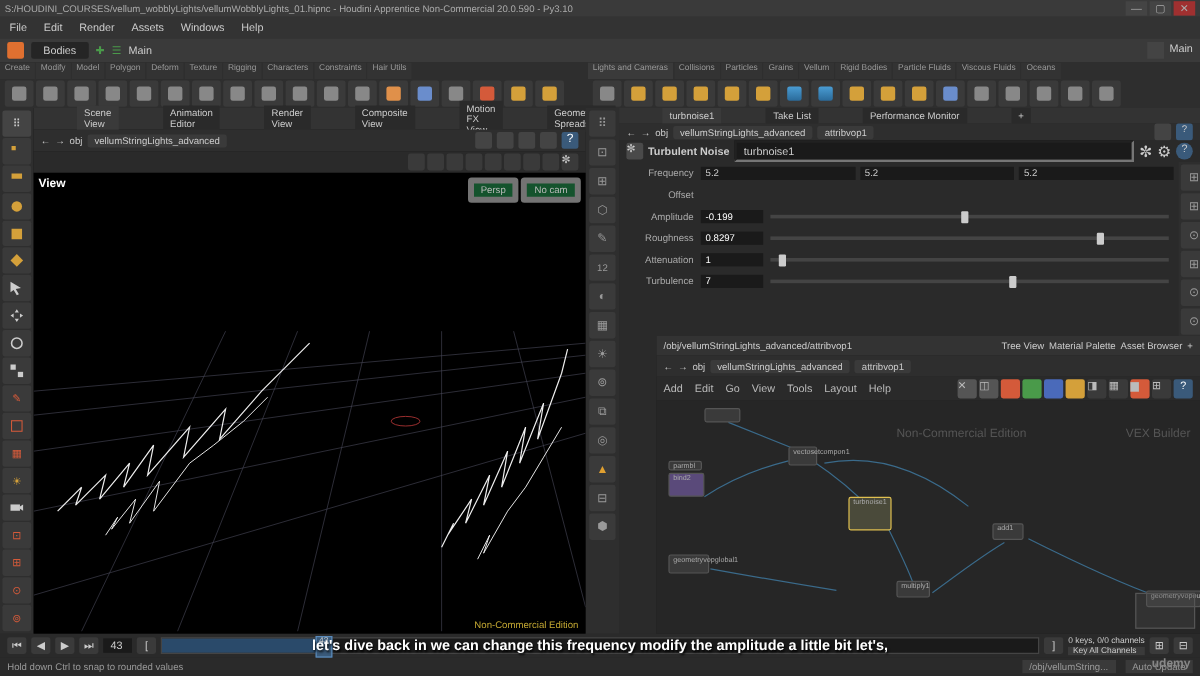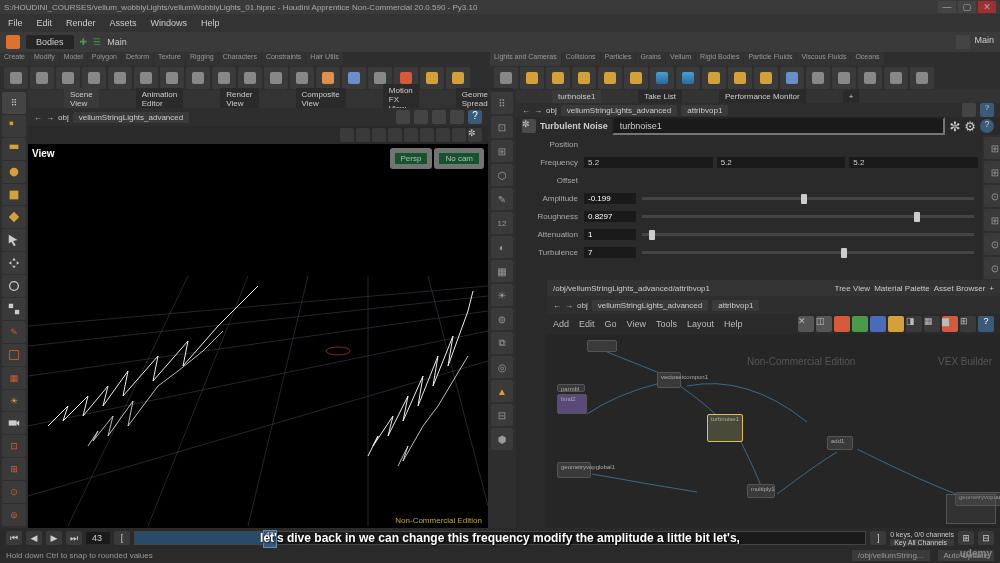--- a/index.html
+++ b/index.html
@@ -430,23 +430,20 @@
         <span style="width:14px;height:14px;background:#4a4a4a;border-radius:2px">✼</span>
         <span style="font-weight:bold">Turbulent Noise</span>
         <input class="param-name" value="turbnoise1" style="">
         <span style="font-size:13px">✼</span>
         <span style="font-size:13px">⚙</span>
         <span style="width:14px;height:14px;background:#3a5a7a;text-align:center;border-radius:7px">?</span>
       </div>
       <div style="display:flex;flex:1">
         <div class="param-list" style="flex:1">
           <div class="param-row">
-            <div class="param-label">Position</div>
-          </div>
-          <div class="param-row">
             <div class="param-label">Frequency</div>
             <div class="param-multi" style="flex:1">
               <div class="pv">5.2</div>
               <div class="pv">5.2</div>
               <div class="pv">5.2</div>
             </div>
           </div>
           <div class="param-row">
             <div class="param-label">Offset</div>
           </div>

